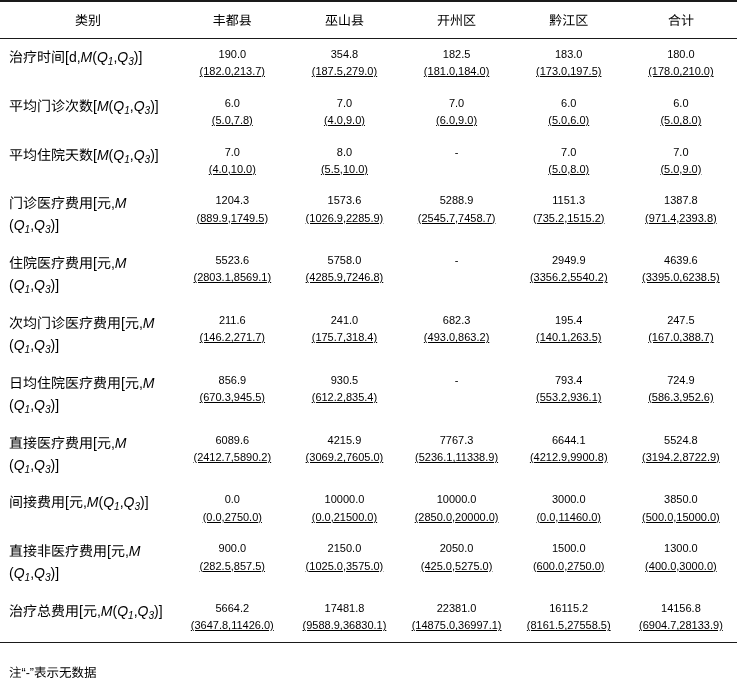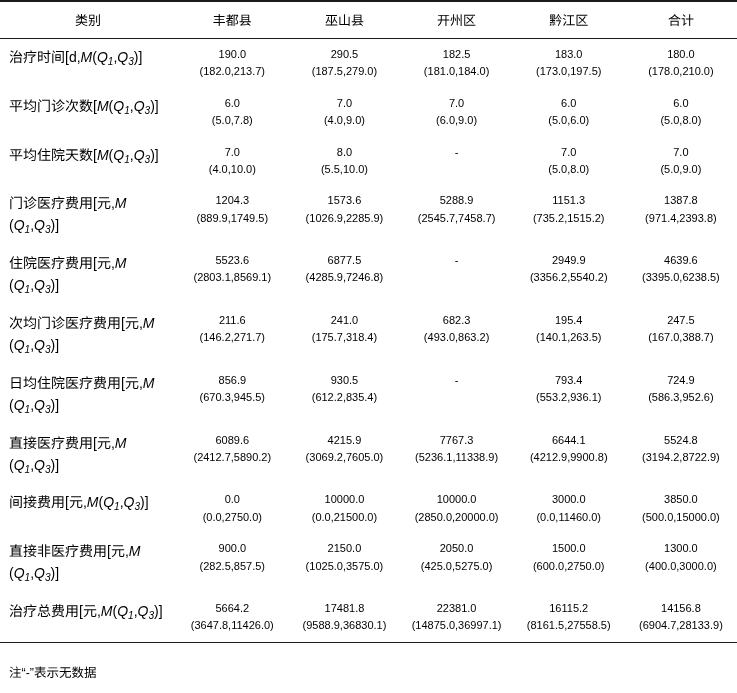--- a/index.html
+++ b/index.html
@@ -70,21 +70,21 @@
     padding-right: 4px;
     font-size: 14px;
     white-space: normal;
   }
   tbody td.cell-data {
     text-align: center;
     font-size: 11px;
     white-space: nowrap;
   }
   .val-main { display: block; }
-  .val-iqr  { display: block; }
+  .val-iqr  { display: block; text-decoration: underline; }
   .val-blank { display: block; visibility: hidden; }
 
   
   .mi { font-style: italic; }
   .sub {
     font-size: 0.72em;
     vertical-align: -0.28em;
     font-style: italic;
   }
 
@@ -137,21 +137,21 @@
         <col class="c-data">
     </colgroup>
     <tbody id="tbody">
         <tr>
           <td class="cell-label" title="治疗时间[d,M(Q1,Q3)]">治疗时间[d,<span class="mi">M</span>(<span class="mi">Q</span><span class="sub">1</span>,<span class="mi">Q</span><span class="sub">3</span>)]</td>
           <td class="cell-data">
             <span class="val-main">190.0</span>
             <span class="val-iqr">(182.0,213.7)</span>
           </td>
           <td class="cell-data">
-            <span class="val-main">290.5</span>
+            <span class="val-main">354.8</span>
             <span class="val-iqr">(187.5,279.0)</span>
           </td>
           <td class="cell-data">
             <span class="val-main">182.5</span>
             <span class="val-iqr">(181.0,184.0)</span>
           </td>
           <td class="cell-data">
             <span class="val-main">183.0</span>
             <span class="val-iqr">(173.0,197.5)</span>
           </td>
@@ -229,21 +229,21 @@
             <span class="val-iqr">(971.4,2393.8)</span>
           </td>
         </tr>
         <tr>
           <td class="cell-label" title="住院医疗费用[元,M(Q1,Q3)]">住院医疗费用[元,<span class="mi">M</span><br>(<span class="mi">Q</span><span class="sub">1</span>,<span class="mi">Q</span><span class="sub">3</span>)]</td>
           <td class="cell-data">
             <span class="val-main">5523.6</span>
             <span class="val-iqr">(2803.1,8569.1)</span>
           </td>
           <td class="cell-data">
-            <span class="val-main">6877.5</span>
+            <span class="val-main">5758.0</span>
             <span class="val-iqr">(4285.9,7246.8)</span>
           </td>
           <td class="cell-data">
             <span class="val-main">-</span>
             <span class="val-blank">&nbsp;</span>
           </td>
           <td class="cell-data">
             <span class="val-main">2949.9</span>
             <span class="val-iqr">(3356.2,5540.2)</span>
           </td>

